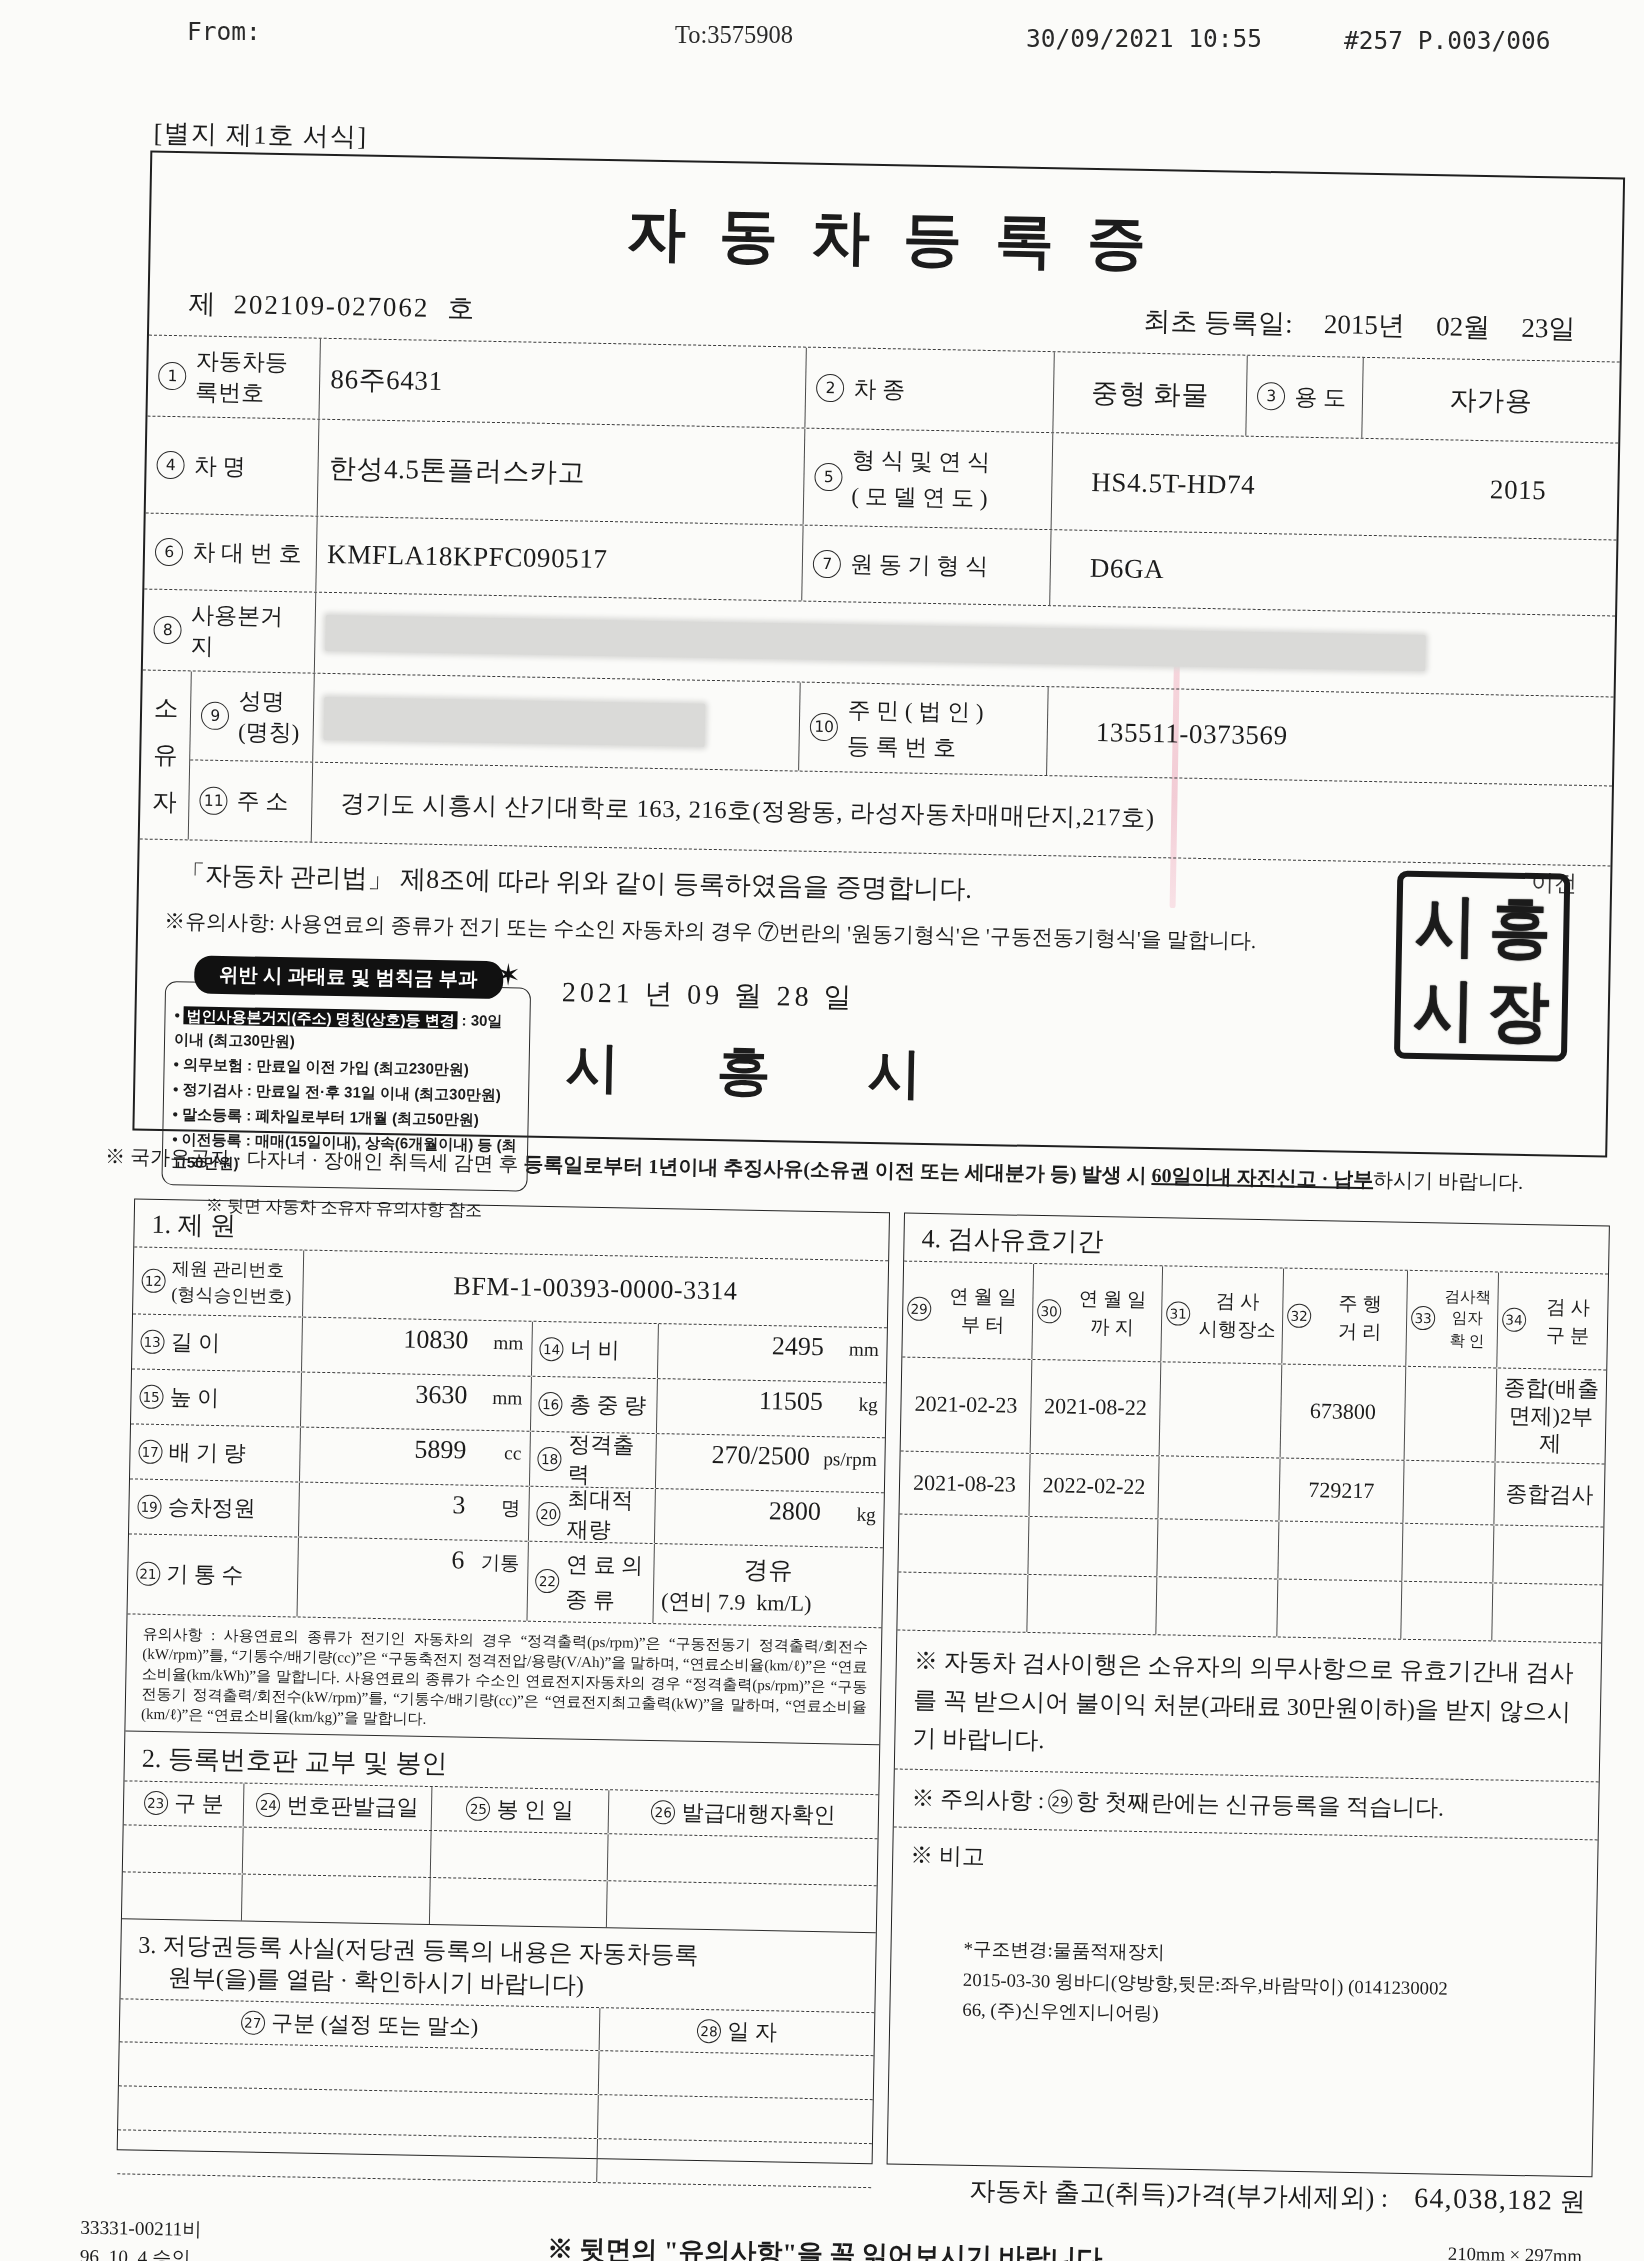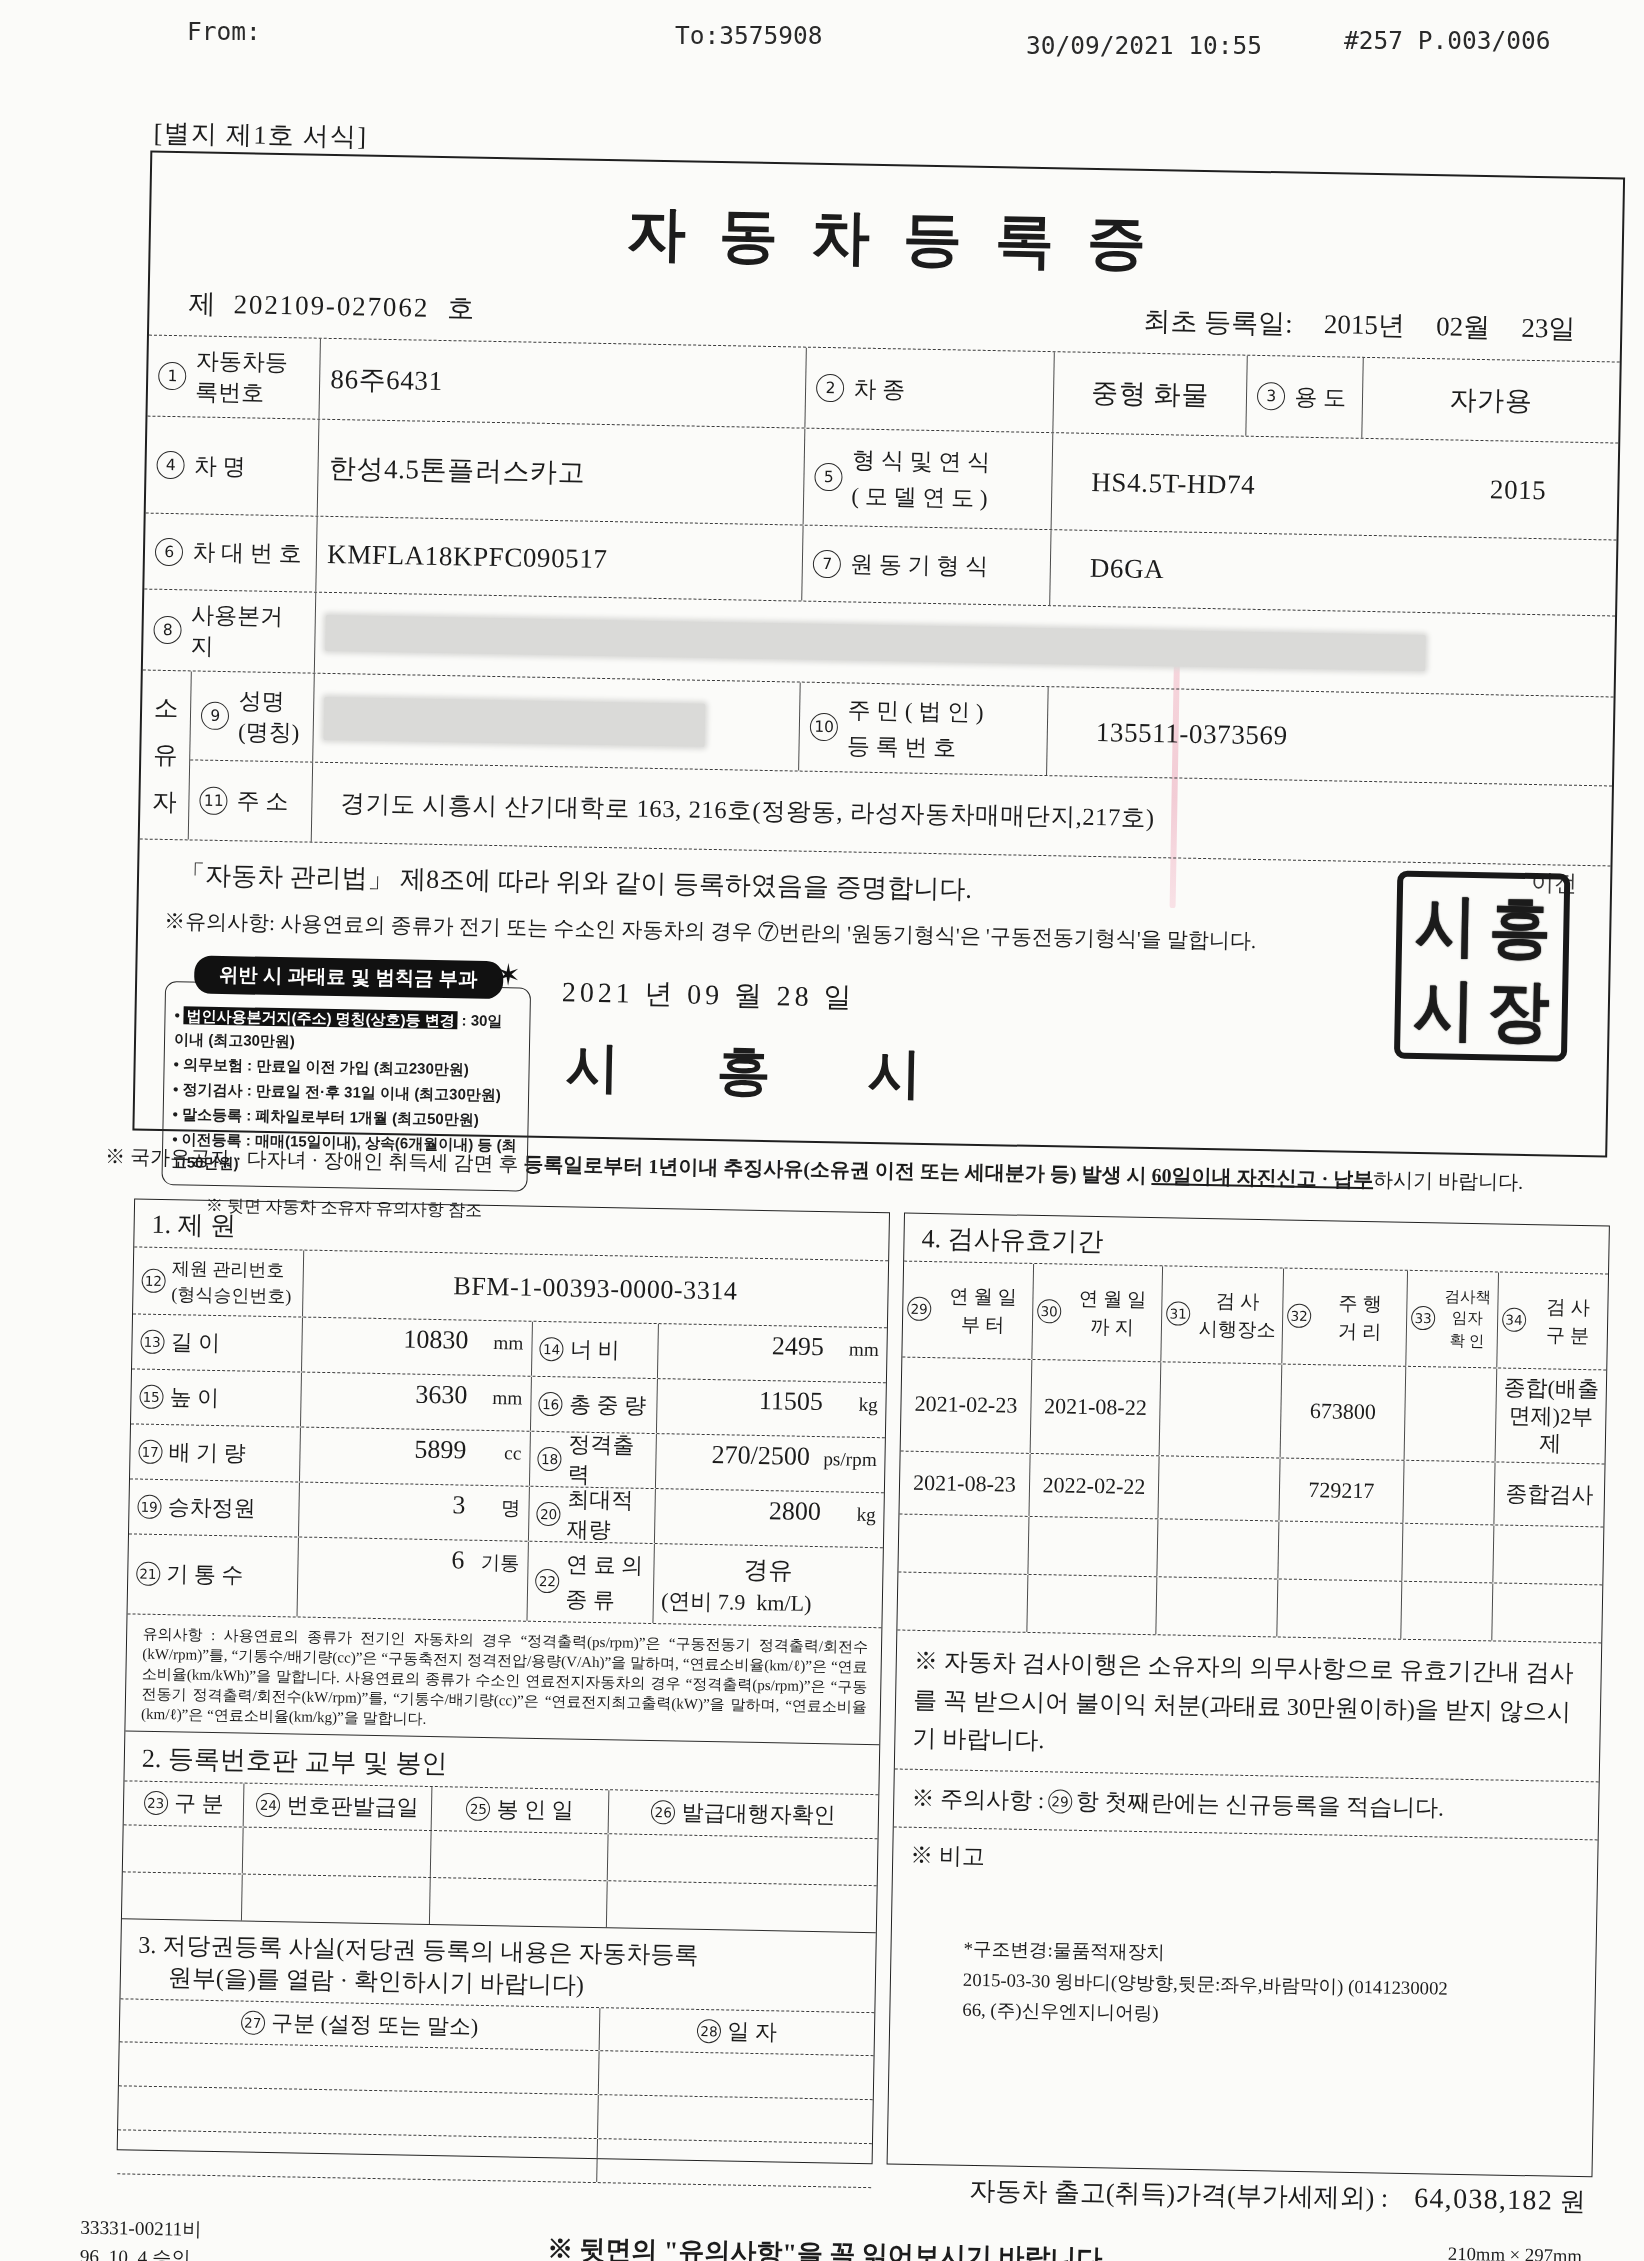--- a/index.html
+++ b/index.html
@@ -6,22 +6,22 @@
   body{
     width:1644px;height:2261px;position:relative;overflow:hidden;
     background:#fbfbf9;color:#1c1c1c;
     font-family:"Liberation Serif","DejaVu Serif",serif;
   }
   
   .fax{position:absolute;top:17px;left:0;width:1644px;height:52px;
        font-family:"DejaVu Sans Mono",monospace;font-size:24.5px;color:#2a2a2a;}
   .fax span{position:absolute;white-space:nowrap;}
   .fax .f1{left:187px;top:0;}
-  .fax .f2{left:675px;top:3.9px;}
-  .fax .f3{left:1026px;top:14px;}
+  .fax .f2{left:675px;top:3.9px;font-family:Liberation Serif, serif;}
+  .fax .f3{left:1026px;top:7px;}
   .fax .f4{left:1344px;top:9px;}
 
   
   .doc{position:absolute;left:119px;top:115px;width:1511px;
        transform:rotate(1.05deg);transform-origin:0 0;}
 
   .form-label{margin-left:35px;font-size:26px;letter-spacing:1.3px;}
 
   
   .mainbox{margin-left:32px;width:1475px;border:2.6px solid #1f1f1f;background:transparent;box-sizing:border-box;}

